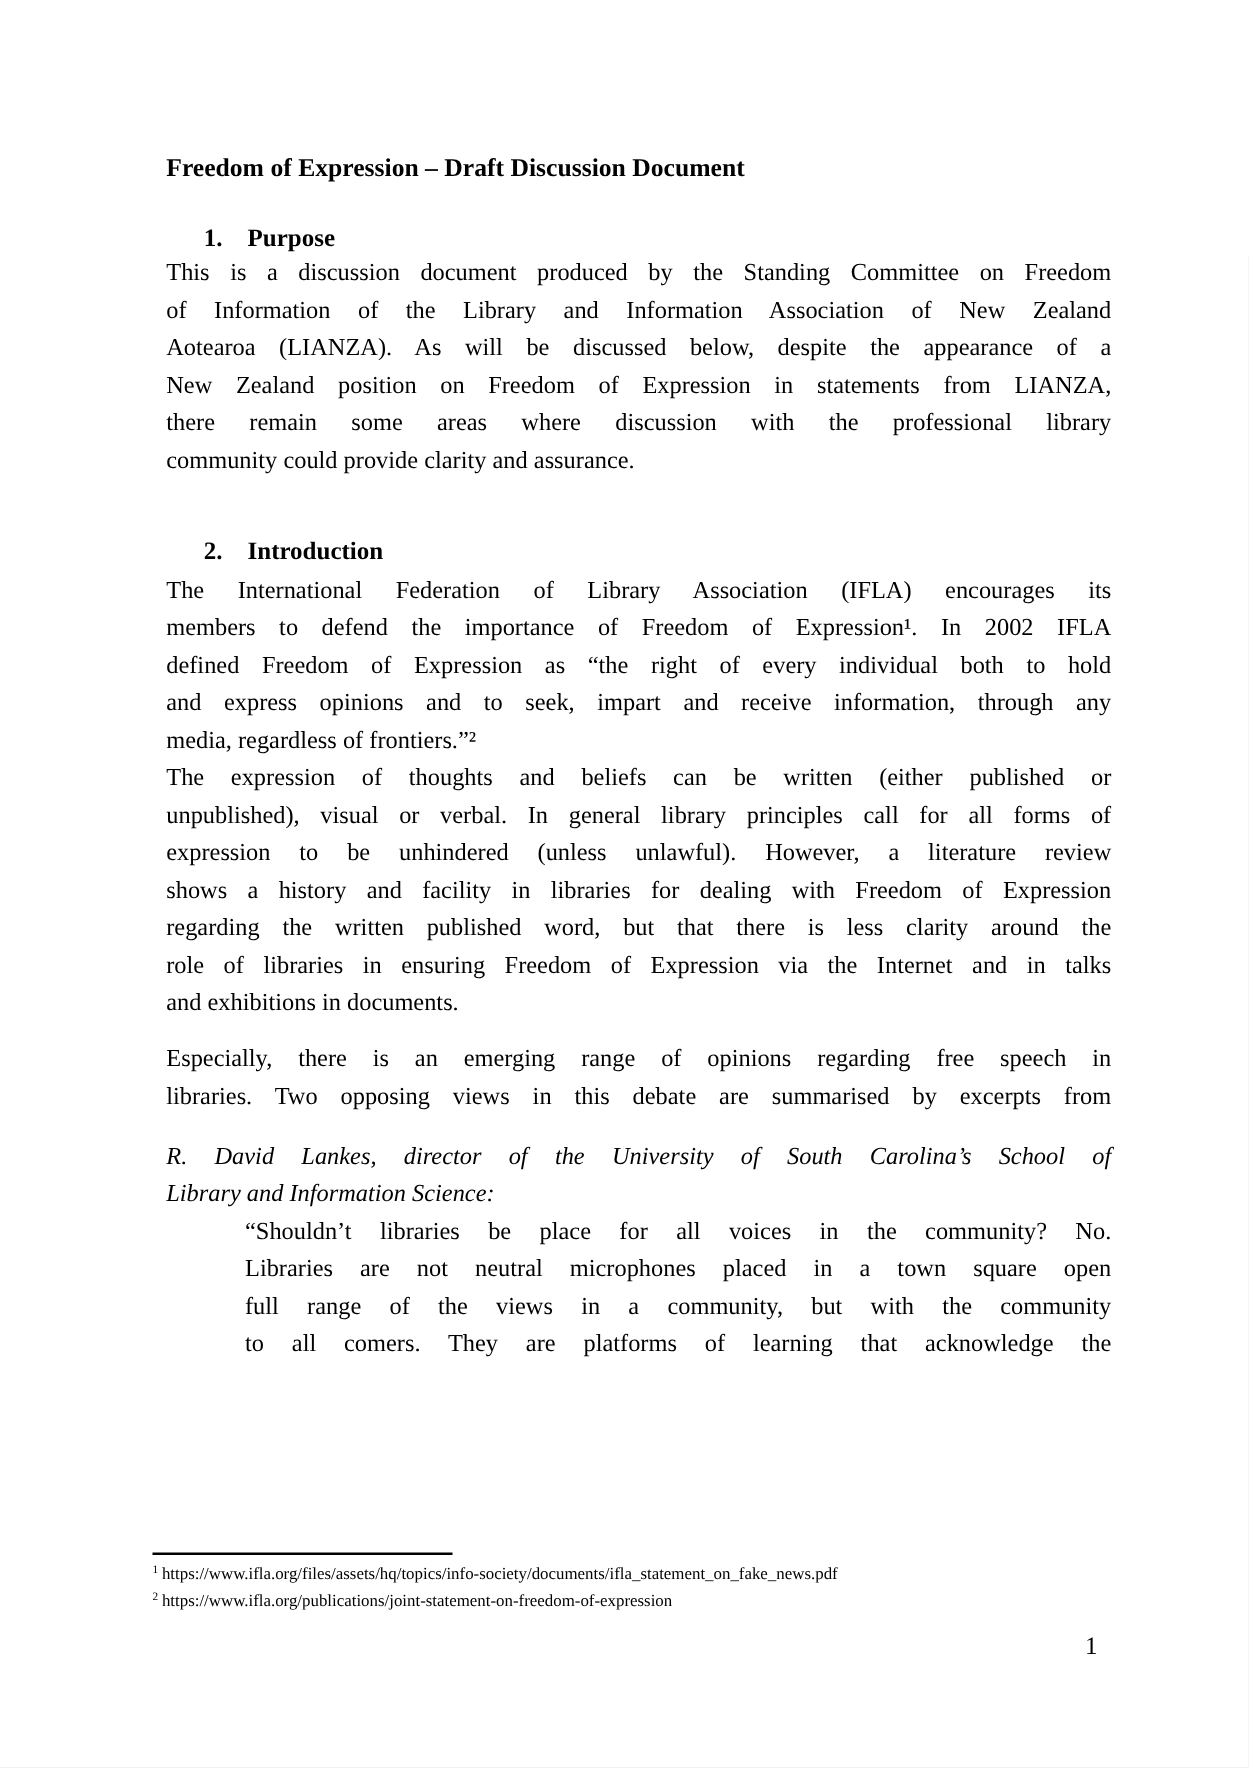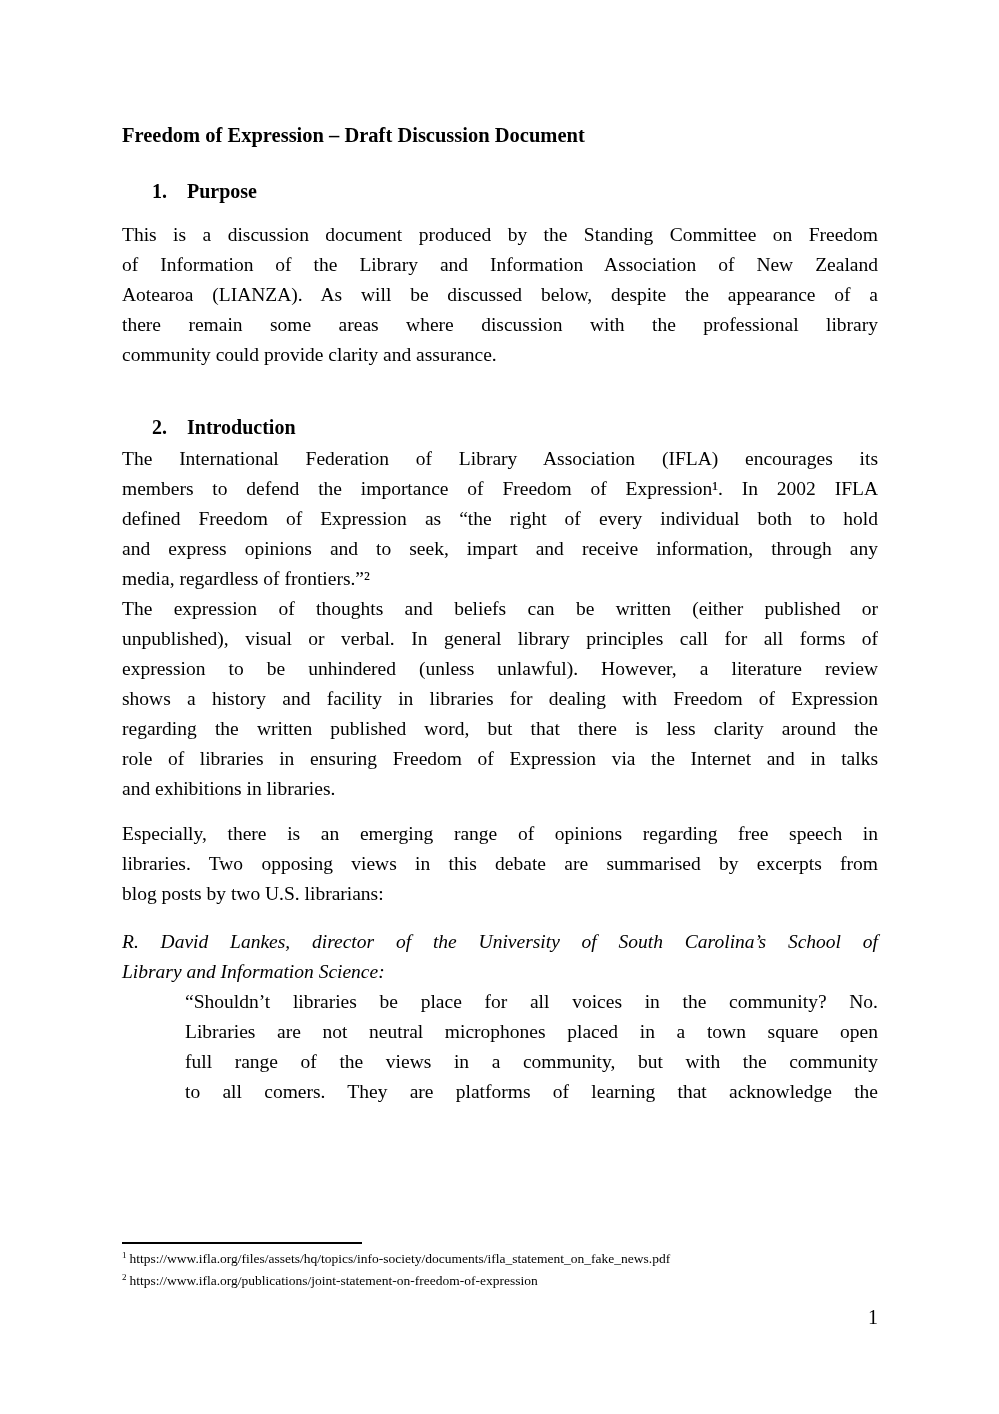--- a/index.html
+++ b/index.html
@@ -8,42 +8,42 @@
     width: 999px;
     height: 1414px;
     background: #ffffff;
     color: #000000;
     font-family: "Liberation Serif", serif;
     margin: 0 auto;
     overflow: hidden;
   }
   .content {
     position: absolute;
-    left: 122px;
+    left: 133px;
     top: 0;
     width: 756px;
   }
   .doc-title {
     margin: 120px 0 0 0;
     font-size: 20.5px;
     line-height: 30px;
     font-weight: bold;
   }
   .section-heading {
     font-size: 20px;
     line-height: 26px;
     font-weight: bold;
     margin-left: 30px;
   }
   .section-heading .num { display: inline-block; }
   .section-heading .lbl { display: inline-block; margin-left: 15px; }
   .h1 { margin-top: 28px; }
   .h2 { margin-top: 44px; }
   .para { font-size: 19.5px; }
-  .p1 { margin-top: 16px; }
+  .p1 { margin-top: 0; }
   .p2 { margin-top: 4px; }
   .p3 { }
   .p4 { margin-top: 15px; }
   .p5 { margin-top: 18px; font-style: italic; }
   .line {
     line-height: 30px;
     text-align: justify;
     -moz-text-align-last: justify;
     text-align-last: justify;
     white-space: nowrap0; 
@@ -93,20 +93,21 @@
 
     <div class="section-heading h1">
       <span class="num">1.</span>
       <span class="lbl">Purpose</span>
     </div>
 
     <div class="para p1">
       <div class="line">This is a discussion document produced by the Standing Committee on Freedom</div>
       <div class="line">of Information of the Library and Information Association of New Zealand</div>
       <div class="line">Aotearoa (LIANZA).  As will be discussed below, despite the appearance of a</div>
+      <div class="line">New Zealand position on Freedom of Expression in statements from LIANZA,</div>
       <div class="line">there remain some areas where discussion with the professional library</div>
       <div class="line last">community could provide clarity and assurance.</div>
     </div>
 
     <div class="section-heading h2">
       <span class="num">2.</span>
       <span class="lbl">Introduction</span>
     </div>
 
     <div class="para p2">
@@ -117,27 +118,26 @@
       <div class="line last">media, regardless of frontiers.”²</div>
     </div>
 
     <div class="para p3">
       <div class="line">The expression of thoughts and beliefs can be written (either published or</div>
       <div class="line">unpublished), visual or verbal.  In general library principles call for all forms of</div>
       <div class="line">expression to be unhindered (unless unlawful).  However, a literature review</div>
       <div class="line">shows a history and facility in libraries for dealing with Freedom of Expression</div>
       <div class="line">regarding the written published word, but that there is less clarity around the</div>
       <div class="line">role of libraries in ensuring Freedom of Expression via the Internet and in talks</div>
-      <div class="line last">and exhibitions in libraries.</div>
+      <div class="line last">and exhibitions in documents.</div>
     </div>
 
     <div class="para p4">
       <div class="line">Especially, there is an emerging range of opinions regarding free speech in</div>
       <div class="line">libraries.  Two opposing views in this debate are summarised by excerpts from</div>
-      <div class="line last">blog posts by two U.S. librarians:</div>
     </div>
 
     <div class="para p5">
       <div class="line">R. David Lankes, director of the University of South Carolina’s School of</div>
       <div class="line last">Library and Information Science:</div>
     </div>
 
     <div class="para quote">
       <div class="line">“Shouldn’t libraries be place for all voices in the community? No.</div>
       <div class="line">Libraries are not neutral microphones placed in a town square open</div>

